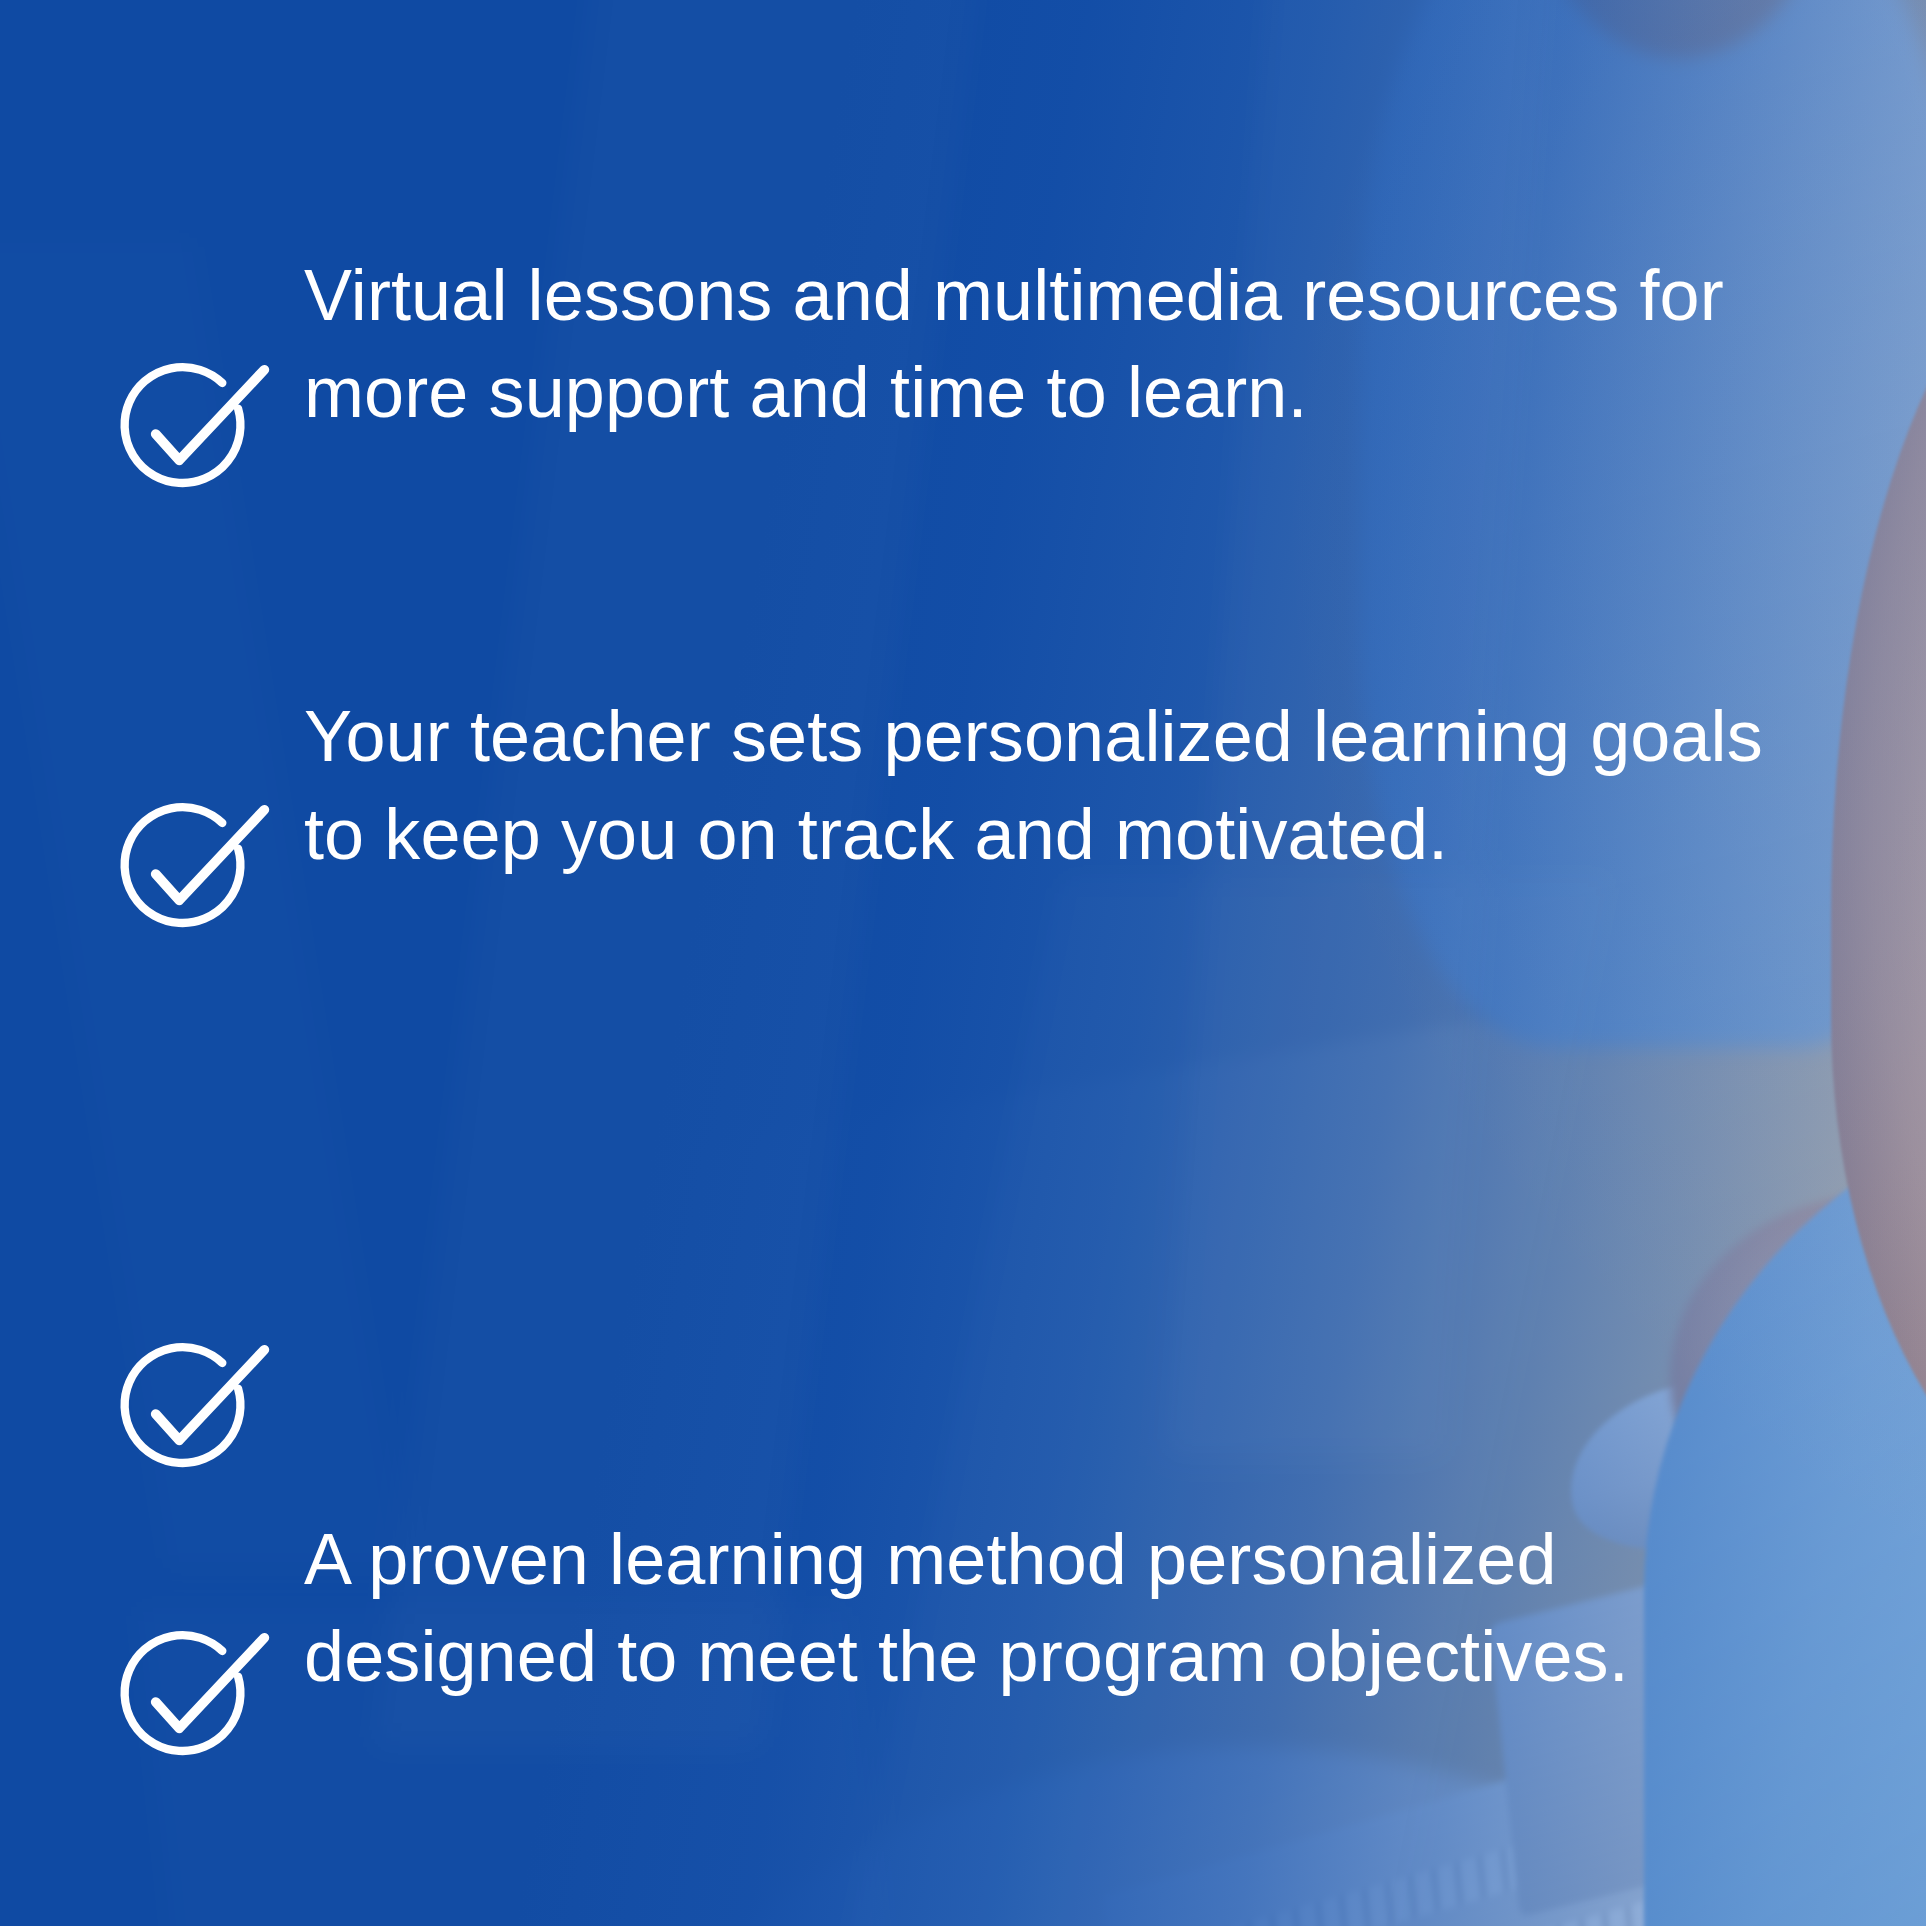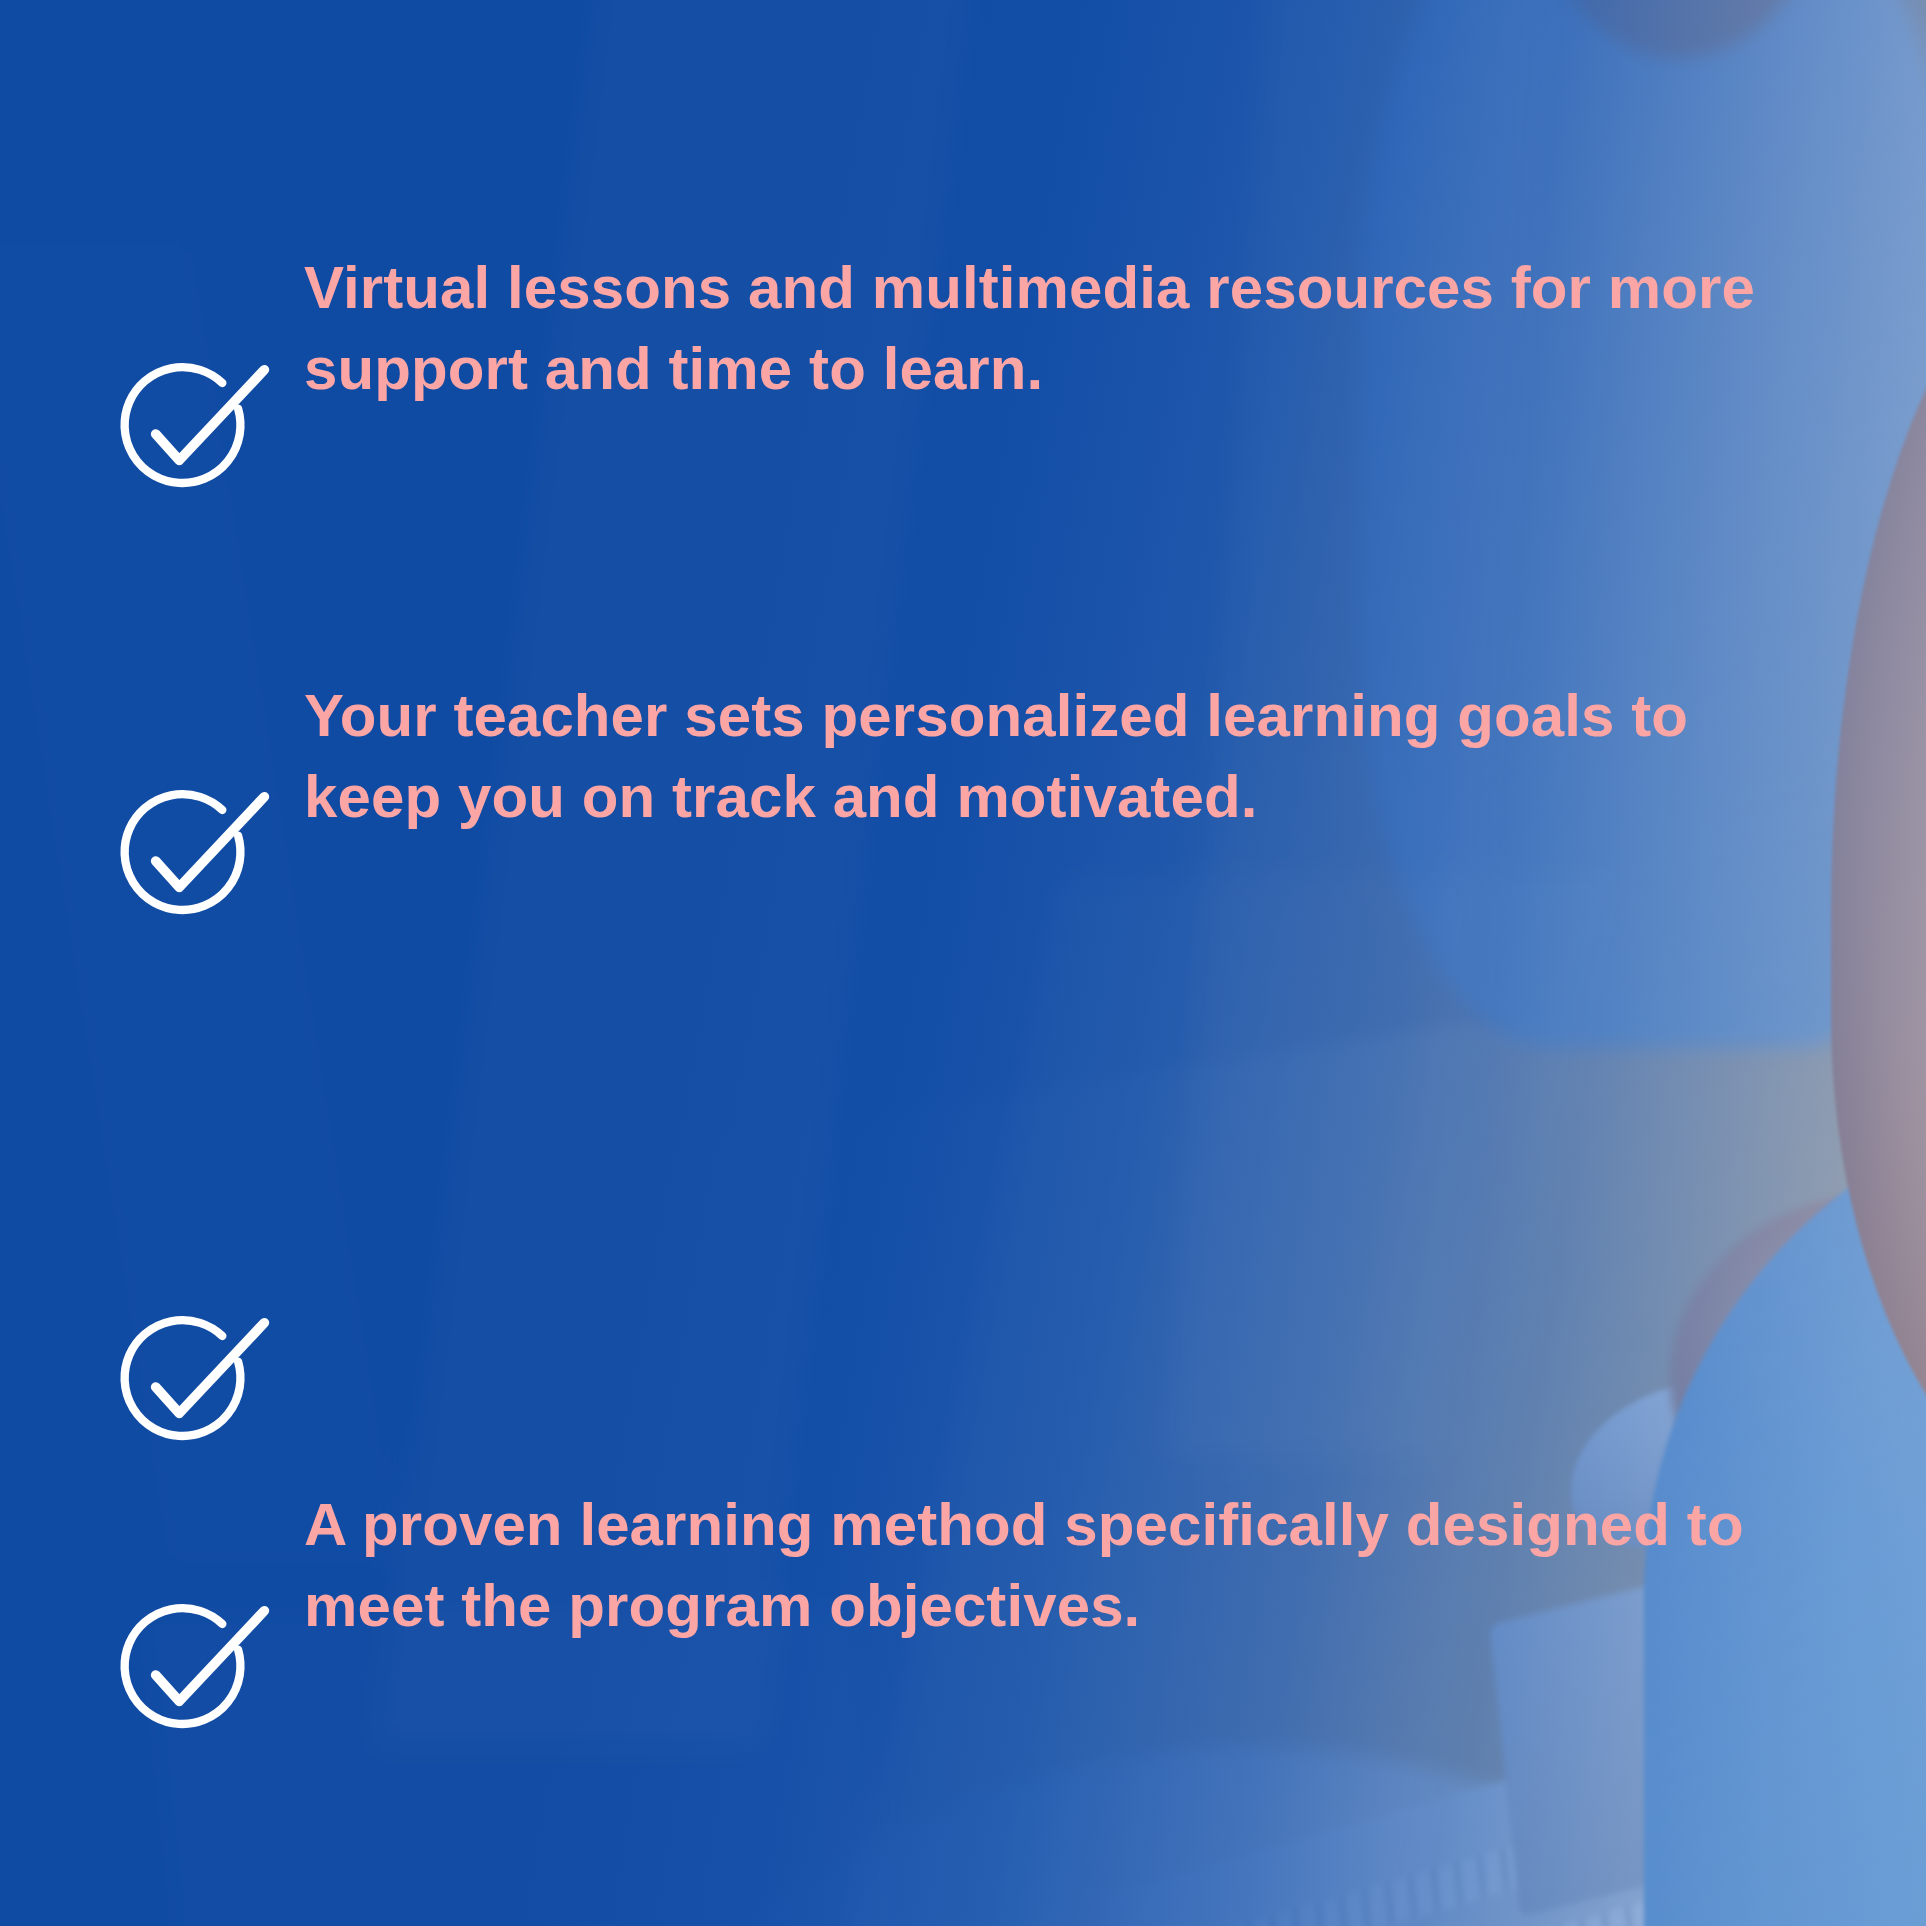--- a/index.html
+++ b/index.html
@@ -200,24 +200,24 @@
     flex:0 0 auto;
     width:208px;
     padding-top:0;
     display:flex;
     justify-content:flex-start;
   }
   .check-svg{display:block;width:181px;height:181px;}
 
   .item-text{
     flex:1 1 auto;
-    color:#fca5a5;
-    font-size:60px;
+    color:#ffffff;
+    font-size:72px;
     line-height:1.35;
-    font-weight:700;
+    font-weight:400;
     letter-spacing:0.1px;
     max-width:1533px;
     padding-top:0;
     white-space:pre-line;
   }
 
   
   .item-1 .check-wrap{transform:translateY(92px);}
   .item-2 .check-wrap{transform:translateY(91px);}
   .item-3 .check-wrap{transform:translateY(189px);}
@@ -299,18 +299,18 @@
       </div>
     </div>
 
     <div class="item item-4">
       <div class="check-wrap">
         <svg class="check-svg" viewBox="0 0 100 100" aria-hidden="true">
           <path d="M78.5 38.5a32 32 0 1 1 -8.7 -14.2" fill="none" stroke="#ffffff" stroke-width="4.6" stroke-linecap="round"></path>
           <path d="M33 52.5 L46 67 L93 17" fill="none" stroke="#ffffff" stroke-width="5.4" stroke-linecap="round" stroke-linejoin="round"></path>
         </svg>
       </div>
-      <div class="item-text">A proven learning method specifically designed to meet the program objectives.</div>
+      <div class="item-text">A proven learning method personalized designed to meet the program objectives.</div>
     </div>
 
   </div>
 </div>
 
 
 </body></html>

